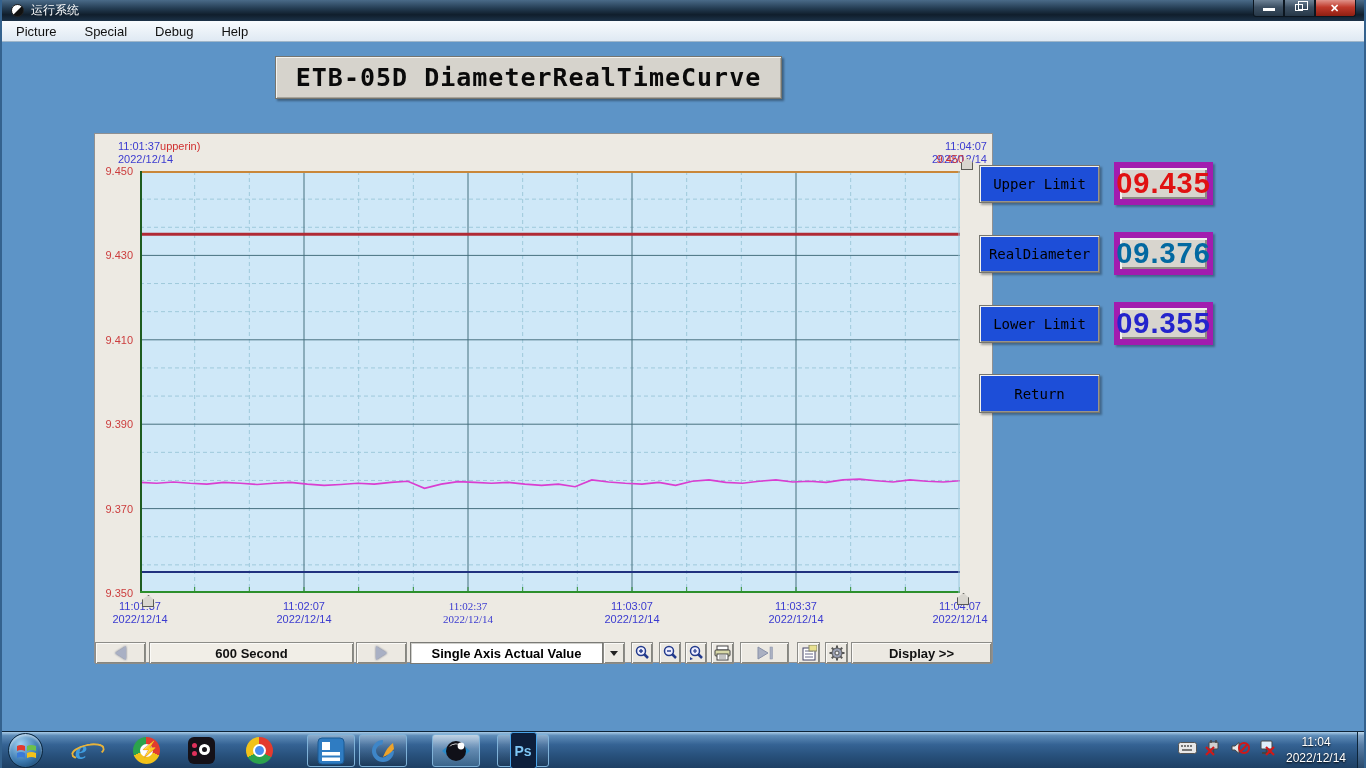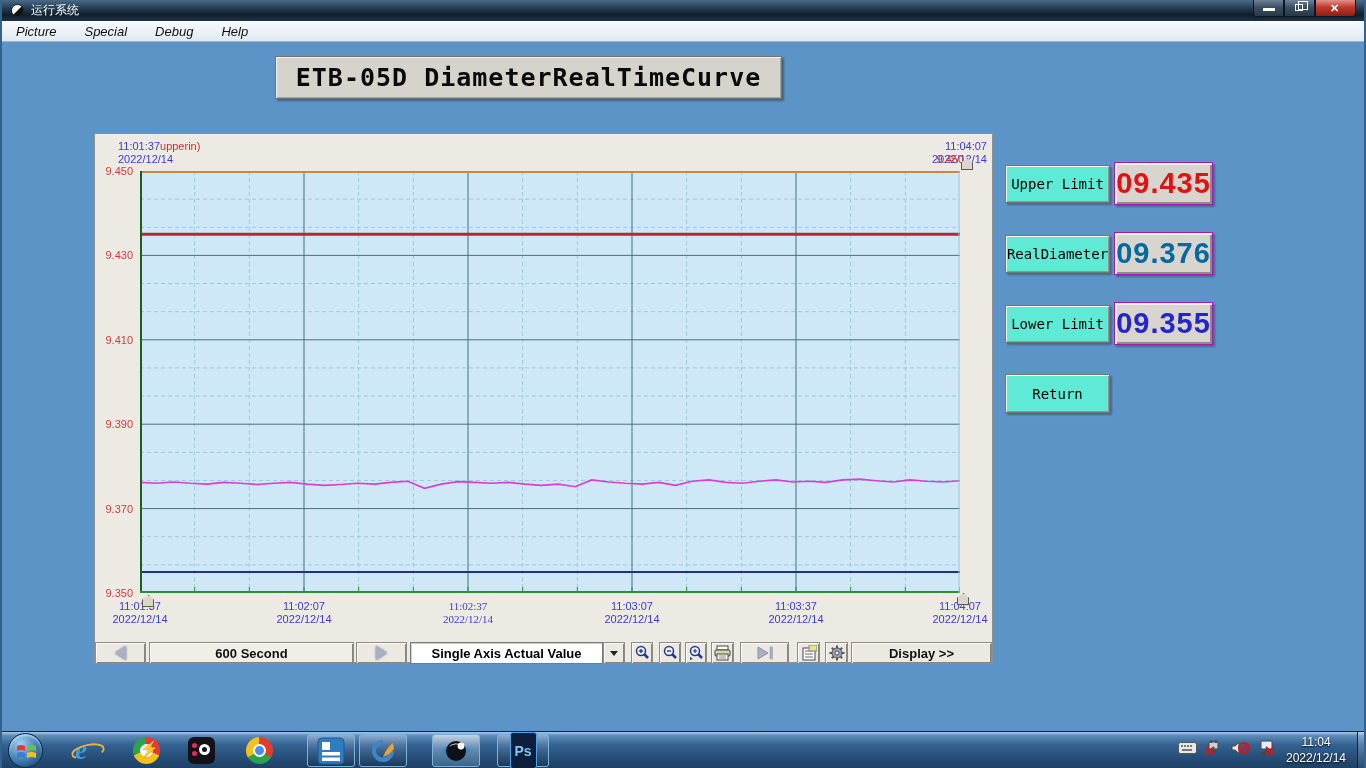--- a/index.html
+++ b/index.html
@@ -19,21 +19,21 @@
   .win-btn.min { border-radius:0 0 0 3px; }
   .win-btn.close { width:41px; background:linear-gradient(#e0928a,#c0392b 45%,#8e1f12); border-radius:0 0 3px 0; }
   .glyph-min { position:absolute; left:9px; bottom:5px; width:12px; height:3px; background:#fff; }
   .glyph-restore { position:absolute; left:10px; top:4px; width:8px; height:7px; border:1.5px solid #fff; background:transparent; }
   .glyph-restore:before { content:""; position:absolute; left:2px; top:-4px; width:8px; height:7px; border:1.5px solid #fff; }
   .glyph-close { position:absolute; left:14px; top:2px; color:#fff; font-weight:bold; font-size:11px; }
 
   
   .menubar { position:absolute; left:0; top:21px; width:100%; height:21px;
     background:linear-gradient(#f8fbfe,#dfe9f3); border-bottom:1px solid #9fb6c9;
-    display:flex; align-items:center; font-size:13px; color:#111;font-style:italic; }
+    display:flex; align-items:center; font-size:13px; color:#111; }
   .menu-item { padding:0 14px; height:100%; display:flex; align-items:center; cursor:default; }
 
   
   .title-plate { position:absolute; left:273px; top:56px; width:507px; height:43px;
     background:#d6d3cc; border:1px solid #75756f;
     box-shadow:inset 1px 1px 0 #f4f3ef, inset -1px -1px 0 #a6a49c, 2px 2px 2px rgba(0,0,0,.35);
     display:flex; align-items:center; justify-content:center;
     font-family:"DejaVu Sans Mono", monospace; font-weight:bold; font-size:25px;
     letter-spacing:1px; color:#0a0a0a; }
 
@@ -62,26 +62,26 @@
     filter:drop-shadow(0 0 1px #5a637e); }
   .arrow.right { border-width:7px 0 7px 11px; border-color:transparent transparent transparent #a9b0c4;
     filter:drop-shadow(0 0 1px #5a637e); }
   .combo-text { position:absolute; left:315px; top:508px; width:193px; height:22px; background:#fff;
     border:1px solid #7a7a76; box-shadow:inset 1px 1px 0 #cfcfcb;
     display:flex; align-items:center; justify-content:center; font-size:13px; font-weight:bold; color:#000; }
   .icon-btn svg { display:block; }
   .bold { font-weight:bold; }
 
   
-  .rbtn { position:absolute; left:1003px; width:105px; height:38px; background:#5eead4;
+  .rbtn { position:absolute; left:977px; width:121px; height:38px; background:#1d4ed8;
     border:1px solid #76766f; box-shadow:inset 1px 1px 0 #f4f3ef, inset -1px -1px 0 #96948c, 2px 2px 2px rgba(0,0,0,.3);
     display:flex; align-items:center; justify-content:center;
     font-family:"DejaVu Sans Mono", monospace; font-size:14px; color:#000; }
   .rval { position:absolute; left:1112px; width:99px; height:43px; background:#d8d5ce;
-    border:1px solid #a21caf; box-shadow:inset 2px 2px 0 #f2f1ec, inset -2px -2px 0 #8e8c84, 2px 2px 2px rgba(0,0,0,.3);
+    border:6px solid #a21caf; box-shadow:inset 2px 2px 0 #f2f1ec, inset -2px -2px 0 #8e8c84, 2px 2px 2px rgba(0,0,0,.3);
     display:flex; align-items:center; justify-content:center;
     font-size:29px; font-weight:bold; letter-spacing:1px; }
 
   
   .taskbar { position:absolute; left:0; top:731px; width:100%; height:37px;
     background:linear-gradient(#a9cce8 0%, #5e8cb8 10%, #356394 35%, #28517c 65%, #1e4064 100%);
     border-top:1px solid #0e2438; display:flex; align-items:center; }
   .orb { position:absolute; left:6px; top:1px; width:35px; height:35px; border-radius:50%;
     background:radial-gradient(circle at 35% 30%, #9fd0f2, #3c7ab0 55%, #123a60 95%);
     border:1px solid #0c2840; box-shadow:inset 0 2px 3px rgba(255,255,255,.6); }

